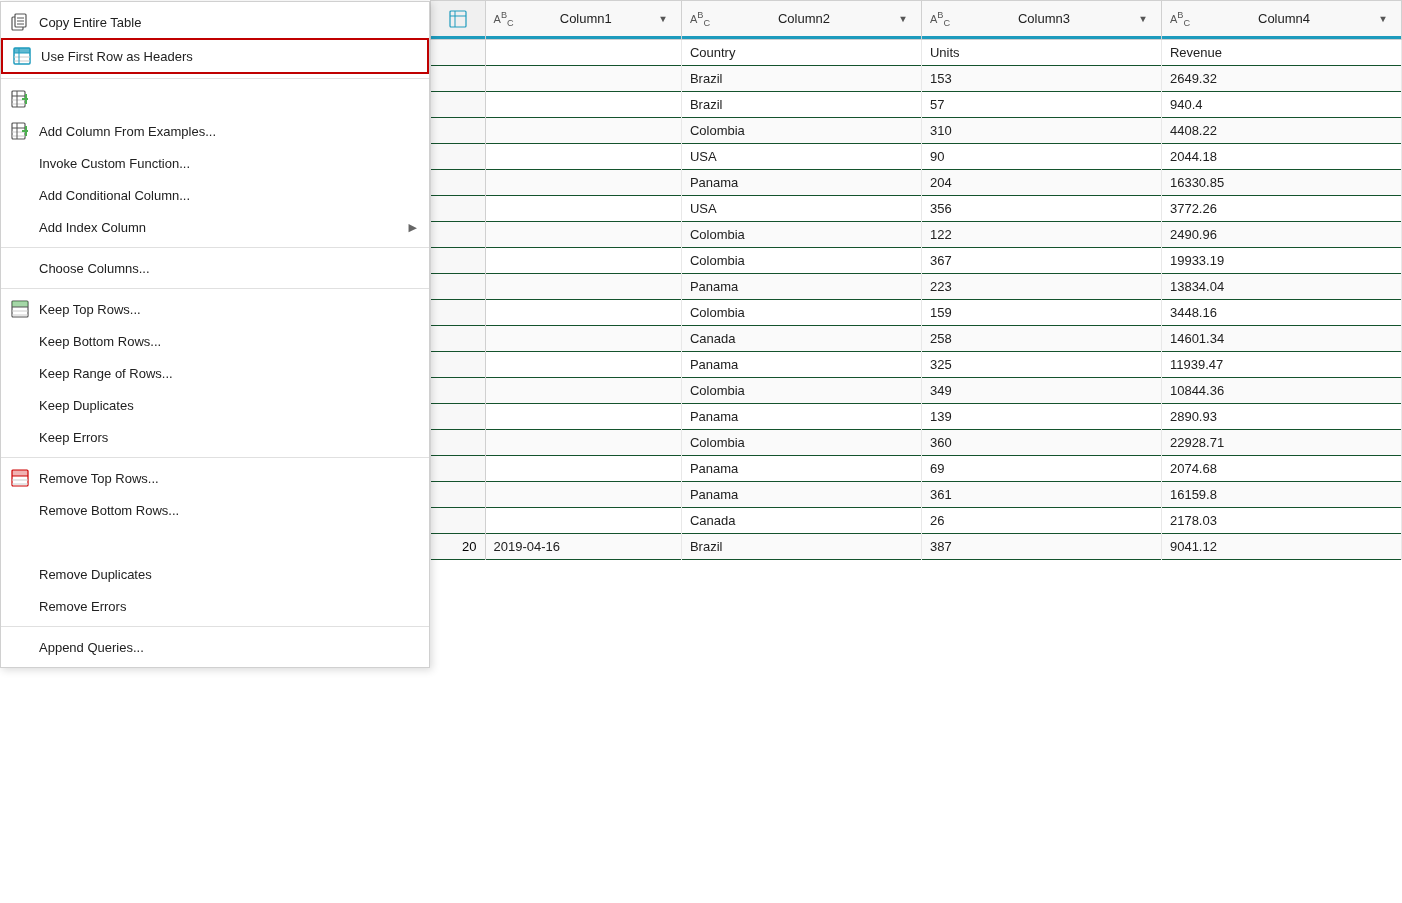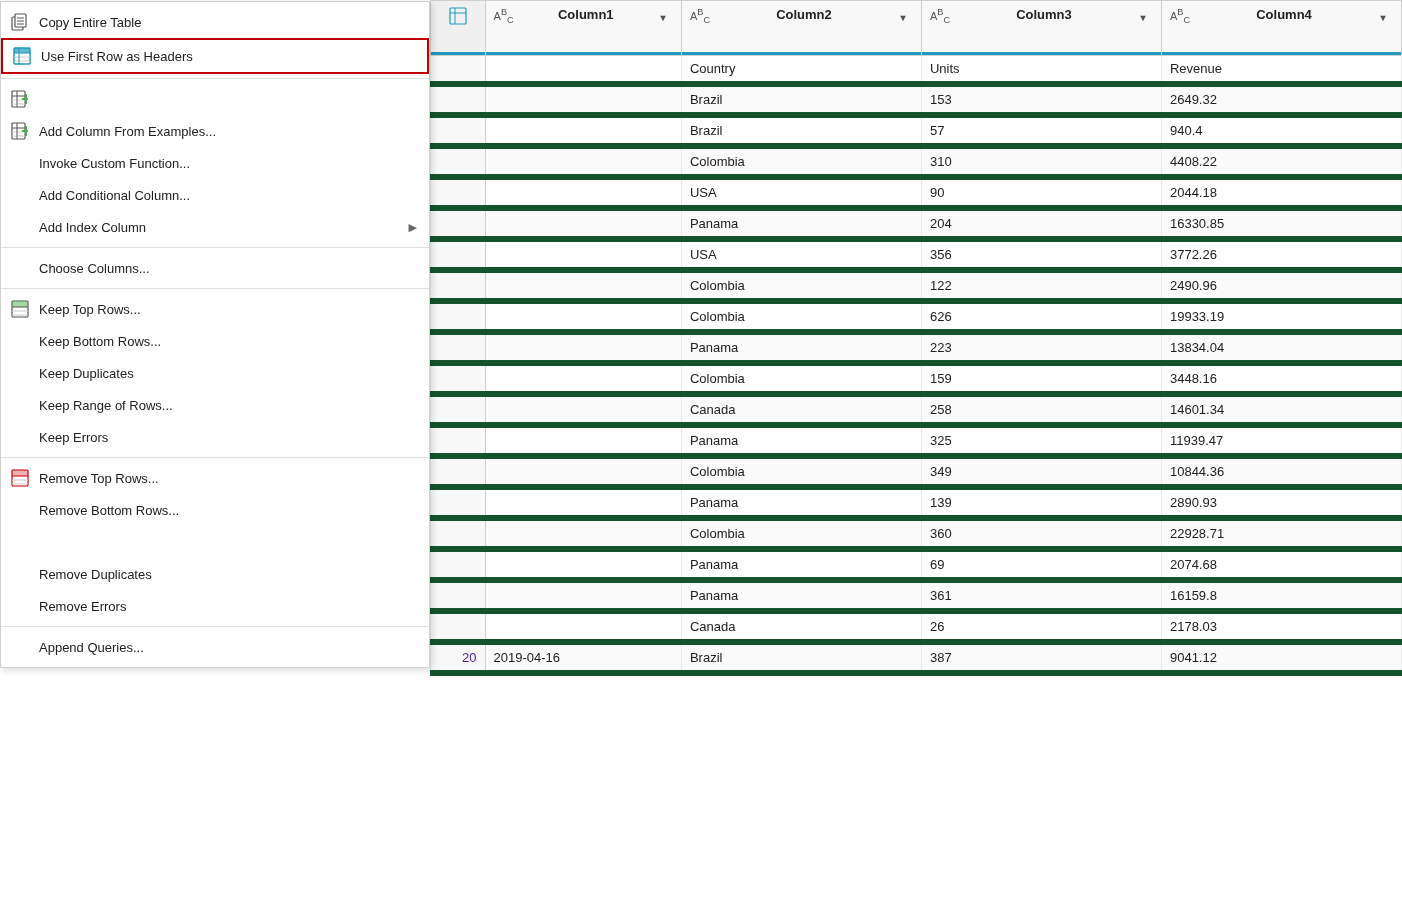--- a/index.html
+++ b/index.html
@@ -90,54 +90,55 @@
     }
 
     .data-table thead th {
       border: 1px solid #d0d0d0;
       padding: 0;
       position: relative;
     }
 
     .th-inner {
       display: flex;
+      align-items: center;
       padding: 6px 8px;
       font-weight: 600;
       font-size: 13px;
       border-bottom: 3px solid #1e9bbd;
       background: #f8f8f8;
-      height: 54px;
+      height: 38px;
     }
 
     .col-type {
       color: #555;
       font-size: 11px;
       margin-right: 5px;
       font-weight: normal;
     }
 
     .col-name {
       flex: 1;
-      font-weight: 700;
+      font-weight: 400;
     }
 
     .col-dropdown {
       width: 20px;
       height: 20px;
       display: flex;
       align-items: center;
       justify-content: center;
       cursor: pointer;
       color: #555;
       font-size: 10px;
       flex-shrink: 0;
     }
 
     .data-table tbody tr {
-      border-bottom: 6px solid #14532d;
+      border-bottom: 1px solid #14532d;
     }
 
     .data-table tbody tr:nth-child(even) {
       background: #fafafa;
     }
 
     .data-table tbody tr:nth-child(odd) {
       background: #ffffff;
     }
 
@@ -147,21 +148,21 @@
       font-size: 13px;
     }
 
     .data-table tbody td:first-child {
       border-left: 1px solid #e8e8e8;
     }
 
     
     .row-num-col {
       width: 50px;
-      color: #4c1d95;
+      color: #000000;
       text-align: right;
       background: #f8f8f8 !important;
       border-right: 1px solid #d0d0d0 !important;
       font-size: 12px;
     }
 
     .table-header-row th:first-child .th-inner {
       background: #f0f0f0;
       border-bottom: 3px solid #1e9bbd;
       justify-content: center;
@@ -262,25 +263,25 @@
     </svg>
         </span>
         <span class="label">Keep Top Rows...</span>
       </div>
       <div class="menu-item">
         <span class="icon"></span>
         <span class="label">Keep Bottom Rows...</span>
       </div>
       <div class="menu-item">
         <span class="icon"></span>
+        <span class="label">Keep Range of Rows...</span>
+      </div>
+      <div class="menu-item">
+        <span class="icon"></span>
         <span class="label">Keep Duplicates</span>
-      </div>
-      <div class="menu-item">
-        <span class="icon"></span>
-        <span class="label">Keep Range of Rows...</span>
       </div>
       <div class="menu-item">
         <span class="icon"></span>
         <span class="label">Keep Errors</span>
       </div>
       <div class="menu-separator"></div>
       <div class="menu-item">
         <span class="icon">
           <svg width="18" height="18" viewBox="0 0 18 18" fill="none">
       <rect x="1" y="1" width="16" height="16" rx="1" stroke="#c00" stroke-width="1.2" fill="none"></rect>
@@ -411,21 +412,21 @@
             <td class="row-num-col"></td>
             <td></td>
             <td>Colombia</td>
             <td>122</td>
             <td>2490.96</td>
           </tr>
           <tr>
             <td class="row-num-col"></td>
             <td></td>
             <td>Colombia</td>
-            <td>626</td>
+            <td>367</td>
             <td>19933.19</td>
           </tr>
           <tr>
             <td class="row-num-col"></td>
             <td></td>
             <td>Panama</td>
             <td>223</td>
             <td>13834.04</td>
           </tr>
           <tr>

